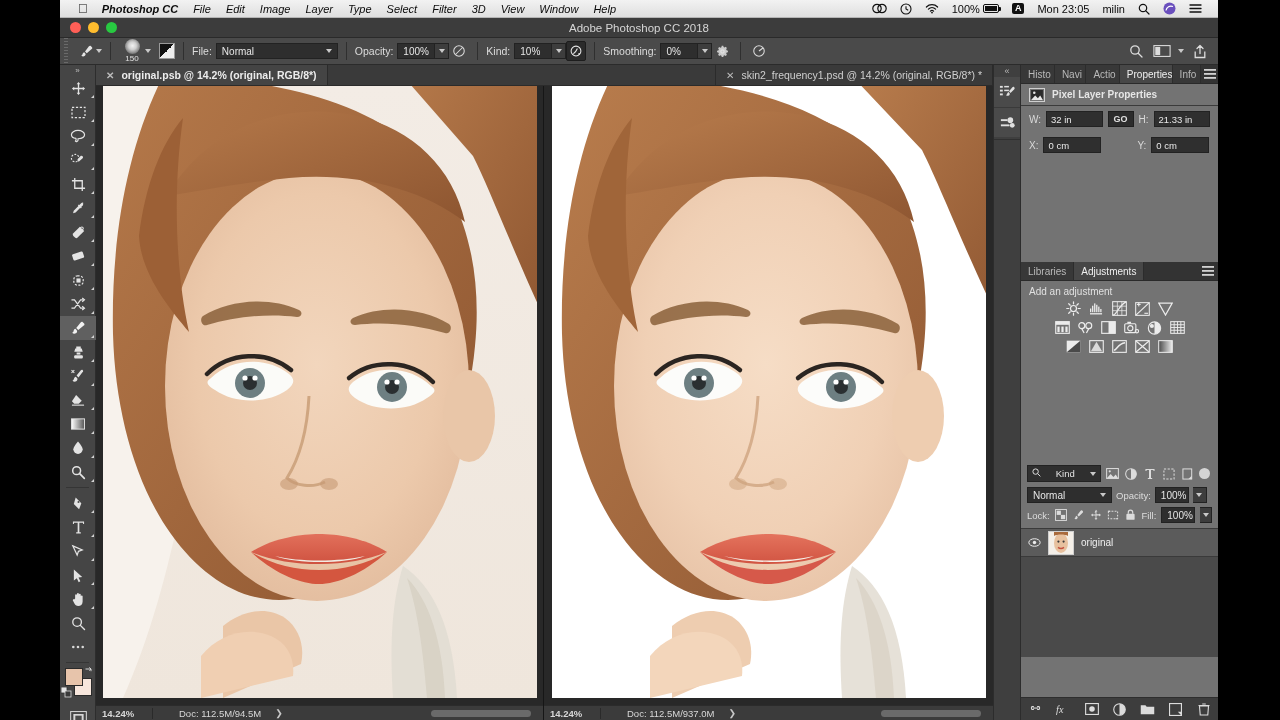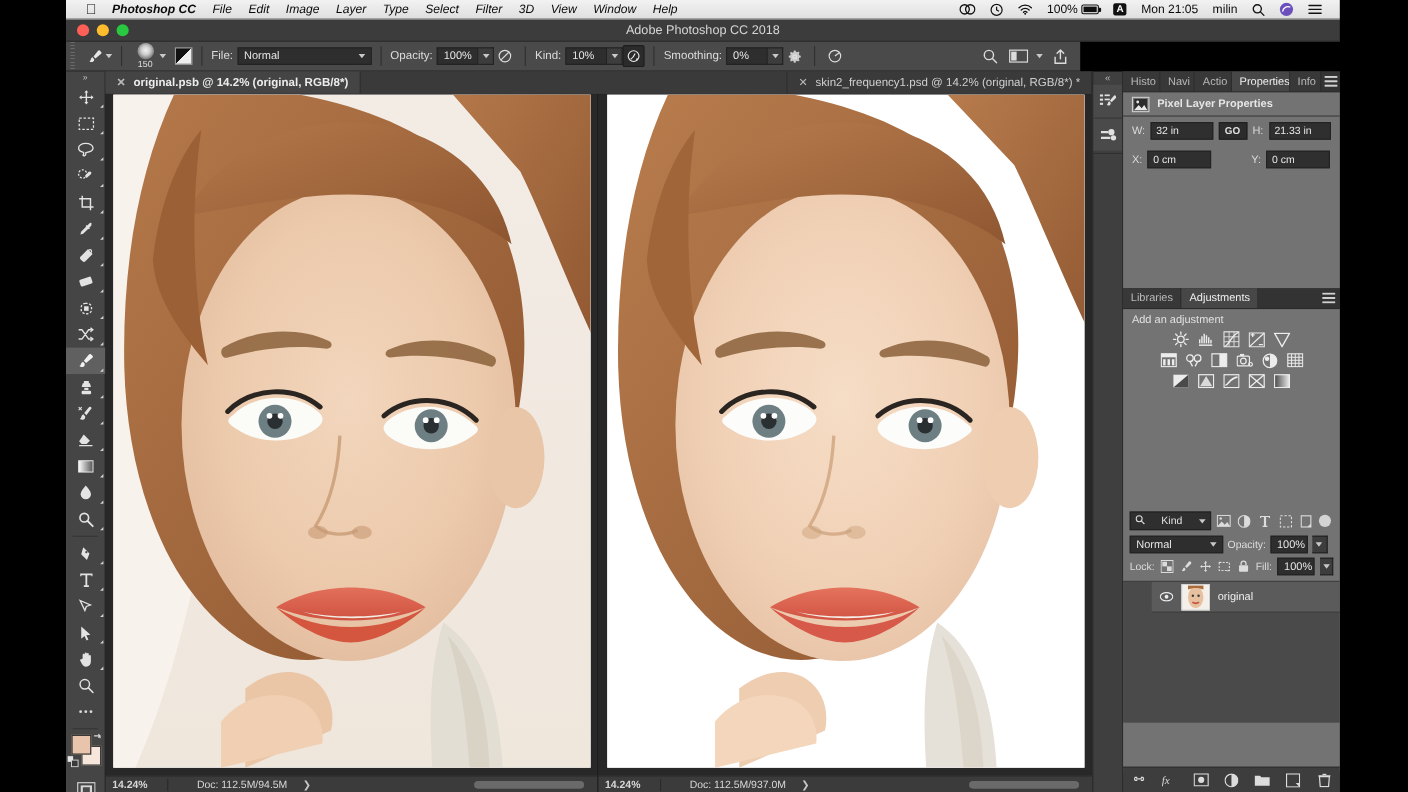--- a/index.html
+++ b/index.html
@@ -44,21 +44,21 @@
   .traffic { display:flex; gap:7px; padding-left:10px; }
   .traffic span { width:11px;height:11px;border-radius:50%; display:block;}
   .t-red{background:#ff5f57;} .t-yel{background:#ffbd2e;} .t-grn{background:#28c941;}
   .apptitle {
     position:absolute; left:0; right:0; text-align:center;
     font-size:11.5px; color:#d6d6d6; pointer-events:none;
   }
 
   
   .optbar{
-    position:absolute; left:60px; top:38px; width:922px; height:27px;
+    position:absolute; left:60px; top:38px; width:1158px; height:27px;
     background:#4a4a4a; border-bottom:1px solid #2b2b2b;
     display:flex; align-items:center; font-size:10.5px; color:#dcdcdc;
   }
   .ob-grip{width:12px;height:100%;background:
      repeating-linear-gradient(#6a6a6a 0 1px, transparent 1px 3px) center/4px 100% no-repeat;}
   .ob-item{display:flex;align-items:center;height:100%;padding:0 4px;}
   .ob-sep{width:1px;height:18px;background:#2f2f2f;margin:0 4px;}
   .ob-label{margin-right:4px;color:#dcdcdc;}
   .field{
     background:#2e2e2e;border:1px solid #222;color:#e6e6e6;height:16px;
@@ -165,21 +165,21 @@
   .adjrow{display:flex;justify-content:center;gap:6px;}
   .adjico{width:17px;height:15px;display:flex;align-items:center;justify-content:center;color:#e9e9e9;}
 
   .lay-filter{display:flex;align-items:center;gap:4px;padding:5px 6px;}
   .kindsel{background:#2f2f2f;border:1px solid #222;height:17px;width:74px;display:flex;align-items:center;
     justify-content:space-between;padding:0 4px;font-size:9.5px;color:#e2e2e2;gap:3px;}
   .filtico{width:15px;height:15px;display:flex;align-items:center;justify-content:center;color:#dcdcdc;}
   .toggleknob{width:11px;height:11px;border-radius:50%;background:#d4d4d4;margin-left:auto;margin-right:2px;}
   .lay-blend{display:flex;align-items:center;gap:4px;padding:0 6px 4px;font-size:9.5px;color:#ddd;}
   .lay-lock{display:flex;align-items:center;gap:5px;padding:0 6px 5px;font-size:9.5px;color:#ddd;border-bottom:1px solid #3a3a3a;}
-  .layerrow{display:flex;align-items:center;gap:7px;height:28px;padding:12px 6px;background:#5b5b5b;border-bottom:1px solid #3a3a3a;margin-left:26px;}
+  .layerrow{display:flex;align-items:center;gap:7px;height:28px;padding:12px 6px;background:#5b5b5b;border-bottom:1px solid #3a3a3a;}
   .eye{width:14px;display:flex;align-items:center;justify-content:center;color:#e8e8e8;}
   .lthumb{width:26px;height:24px;border:1px solid #cfcfcf;overflow:hidden;background:#fff;position:relative;}
   .lname{font-size:10px;color:#eee;}
   .layerlist{height:128px;background:#4a4a4a;}
   .laybottom{position:absolute;left:0;right:0;bottom:0;height:23px;background:#3d3d3d;border-top:1px solid #2e2e2e;
     display:flex;align-items:center;justify-content:center;gap:13px;color:#dcdcdc;}
   .laybottom .lb{width:15px;height:15px;display:flex;align-items:center;justify-content:center;}
 
   .screenleft{position:absolute;left:0;top:0;width:60px;height:720px;background:#000;}
   .screenright{position:absolute;left:1218px;top:0;width:62px;height:720px;background:#000;}
@@ -234,21 +234,21 @@
       </span>
       <span class="ri">
         <span>100%</span>
         <span class="batt">
             <i></i>
           </span>
       </span>
       <span class="ri">
         <span class="badgeA">A</span>
       </span>
-      <span class="ri">Mon 21:05</span>
+      <span class="ri">Mon 23:05</span>
       <span class="ri">milin</span>
       <span class="ri">
         <svg width="12" height="12" viewBox="0 0 12 12">
             <circle cx="5" cy="5" r="3.7" fill="none" stroke="#111" stroke-width="1.2"></circle>
             <path d="M7.8 7.8L11 11" stroke="#111" stroke-width="1.2" stroke-linecap="round"></path>
           </svg>
       </span>
       <span class="ri">
         <svg width="13" height="13" viewBox="0 0 13 13">
             <circle cx="6.5" cy="6.5" r="6" fill="#6a4fbd"></circle>

